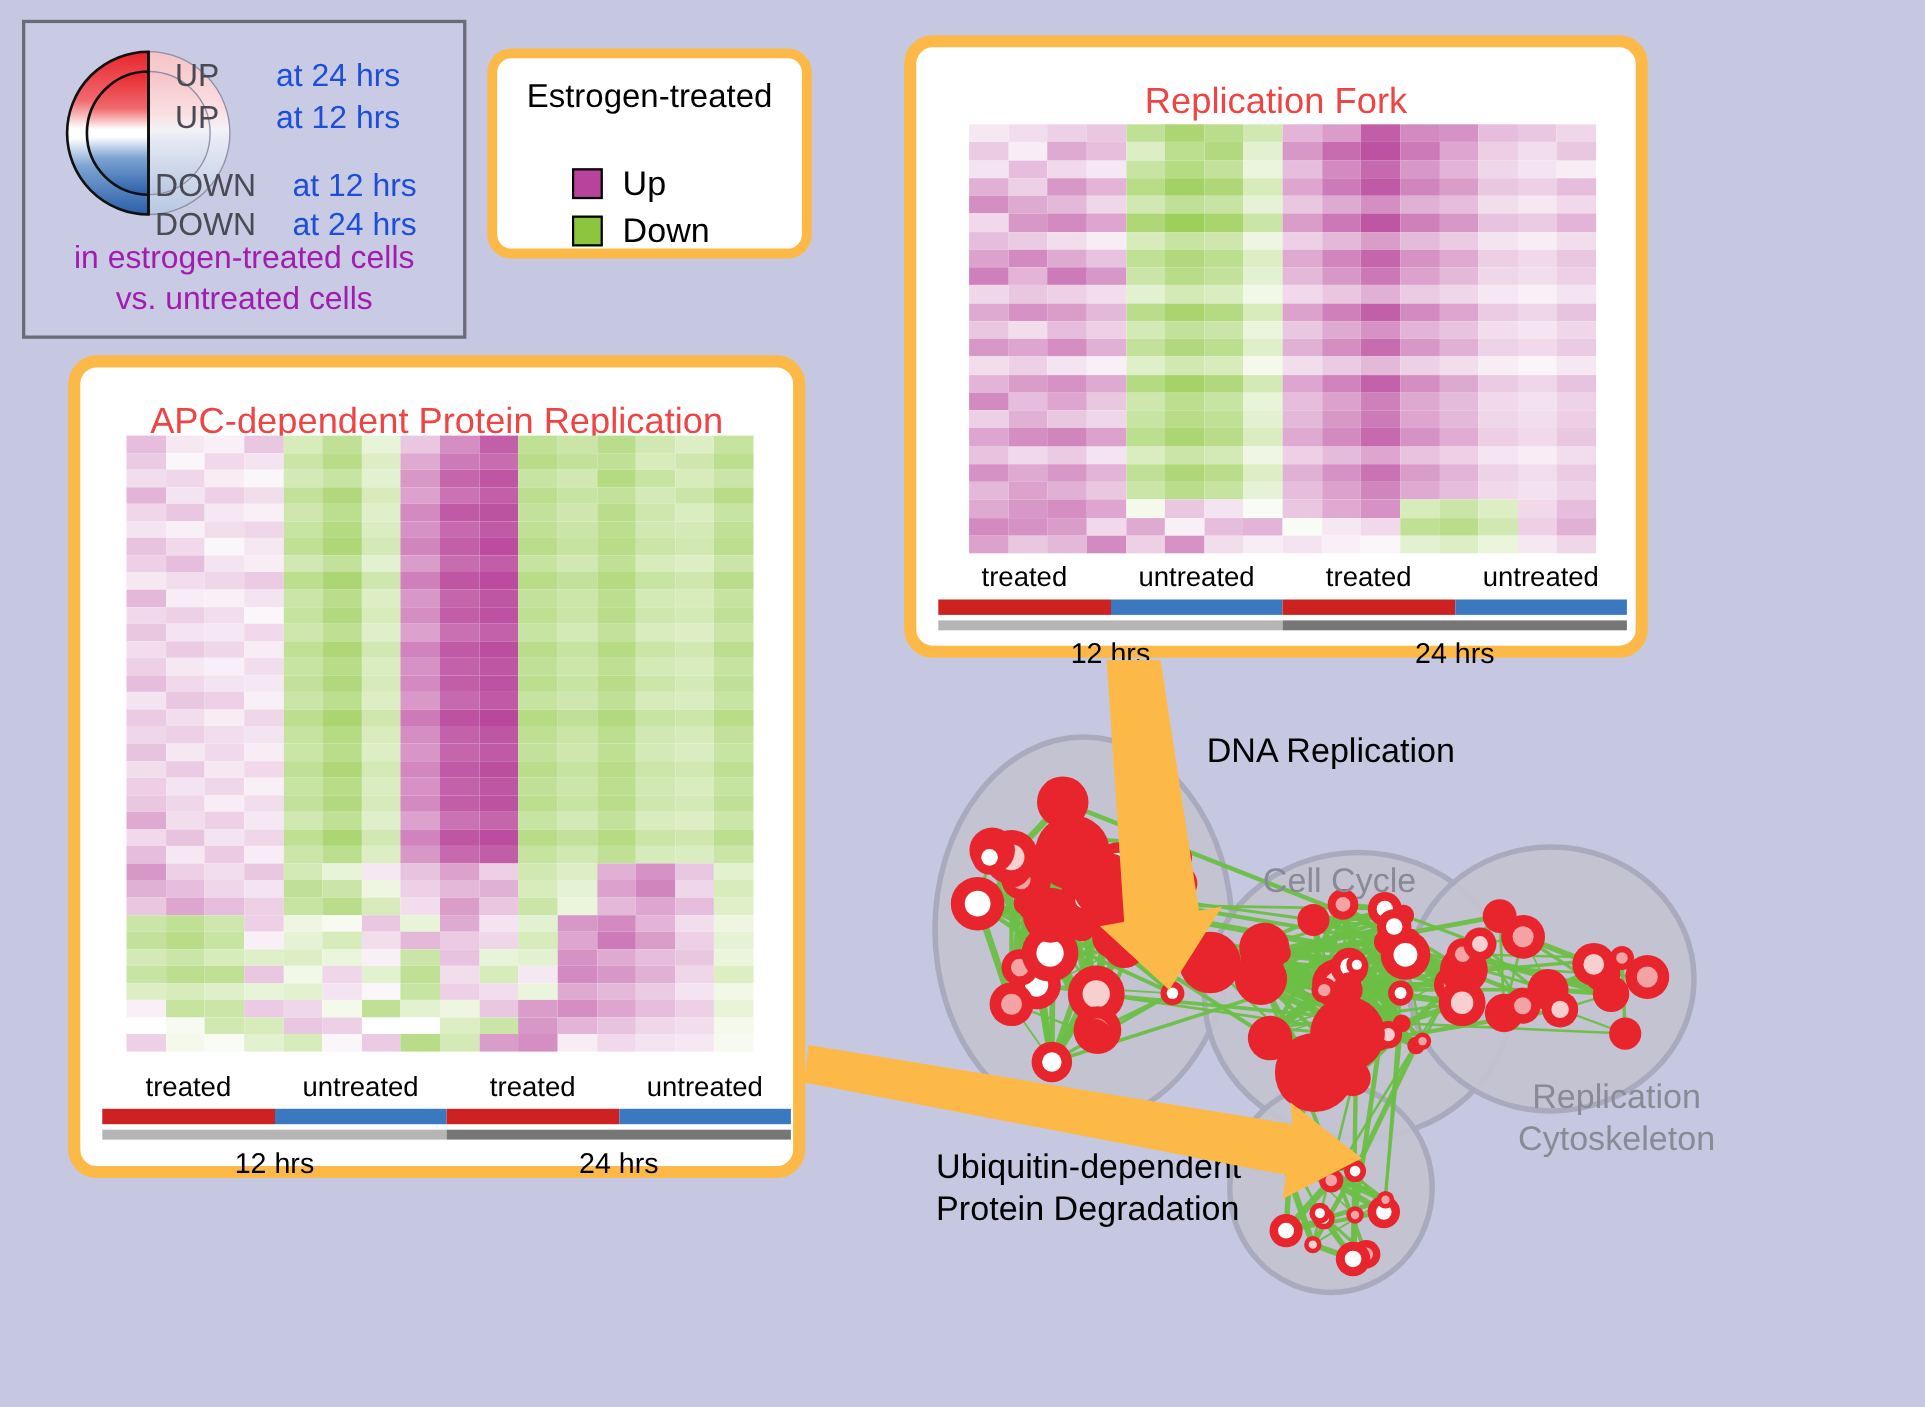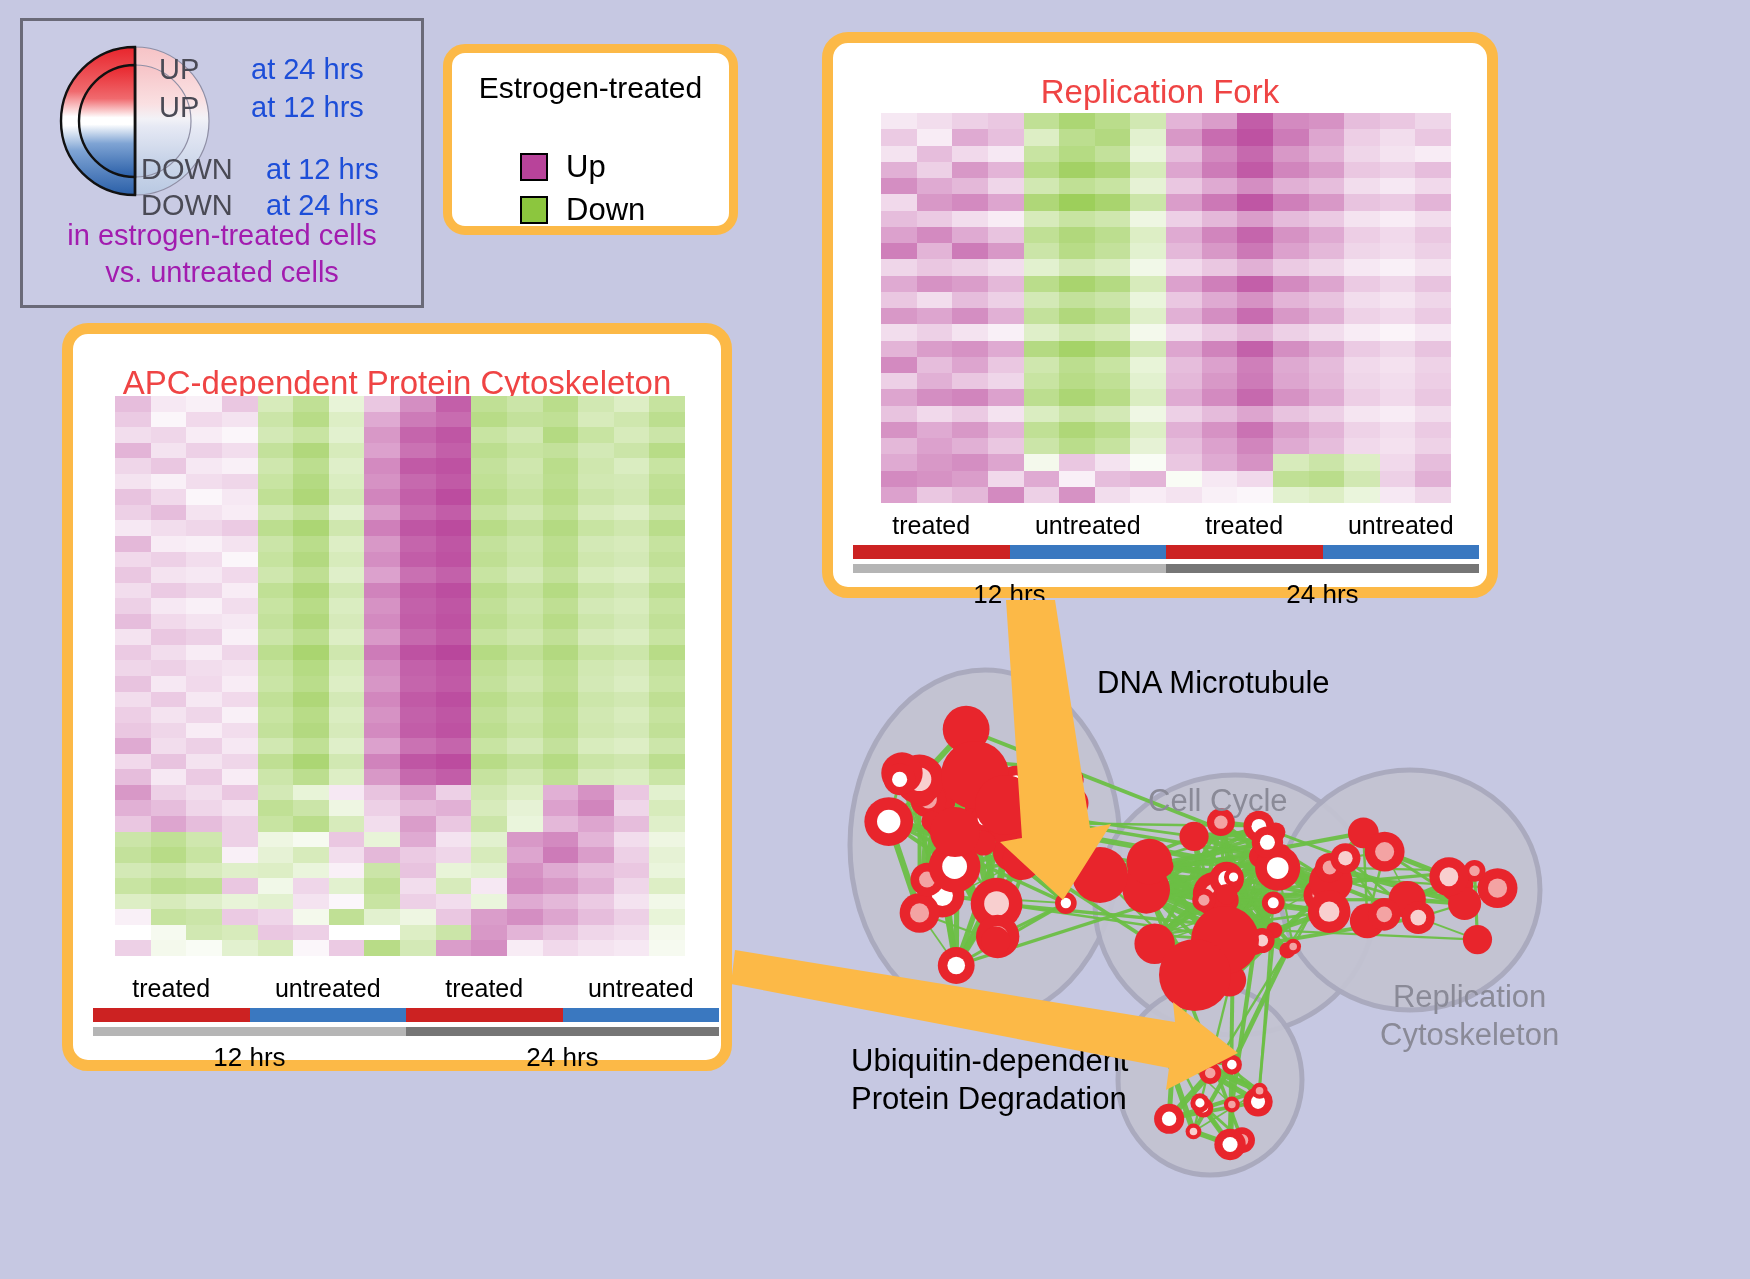--- a/index.html
+++ b/index.html
@@ -544,21 +544,21 @@
         <i style="flex:1;background:#b5b5b5"></i>
         <i style="flex:1;background:#767676"></i>
       </div>
     <div class="time-labels" id="tlab-rep" style="left: 20px; top: 536px; width: 626px;">
         <span style="flex:1">12 hrs</span>
         <span style="flex:1">24 hrs</span>
       </div>
   </div>
 
   <div class="panel" id="panel-apc">
-    <div class="panel-title">APC-dependent Protein Cytoskeleton</div>
+    <div class="panel-title">APC-dependent Protein Replication</div>
     <div class="heatmap" id="hm-apc" style="left: 42px; top: 62px; width: 570px; height: 560px; grid-template-columns: repeat(16, 1fr); grid-template-rows: repeat(36, 1fr);">
         <i style="background:rgb(230,189,220)"></i>
         <i style="background:rgb(246,232,243)"></i>
         <i style="background:rgb(249,240,247)"></i>
         <i style="background:rgb(234,199,225)"></i>
         <i style="background:rgb(215,235,187)"></i>
         <i style="background:rgb(192,224,149)"></i>
         <i style="background:rgb(232,244,216)"></i>
         <i style="background:rgb(234,199,225)"></i>
         <i style="background:rgb(212,142,194)"></i>
@@ -1639,21 +1639,21 @@
           <circle cx="399.13167959859527" cy="518.7914827226463" r="7.226168691528108" fill="#ffffff"></circle>
           <circle cx="419.456418625354" cy="436.6405312070413" r="8.209421992865122" fill="#e8252c"></circle>
           <circle cx="429.915142489004" cy="502.8888502295532" r="9.532256634222463" fill="#e8252c"></circle>
           <circle cx="429.915142489004" cy="502.8888502295532" r="4.5754831844267825" fill="#ffffff"></circle>
           <circle cx="394.84847848710956" cy="448.77655115738946" r="14.048618915979109" fill="#e8252c"></circle>
           <circle cx="394.84847848710956" cy="448.77655115738946" r="6.743337079669972" fill="#ffffff"></circle>
         </g>
       </svg>
   </div>
 
-  <div class="net-label" id="label-dna">DNA Microtubule</div>
+  <div class="net-label" id="label-dna">DNA Replication</div>
   <div class="net-label" id="label-cellcycle">Cell Cycle</div>
   <div class="net-label" id="label-microtubule">Replication
 Cytoskeleton</div>
   <div class="net-label" id="label-ubiquitin">Ubiquitin-dependent
 Protein Degradation</div>
 
   <svg id="arrows">
     <g>
       <path d="M1006,600 L1055,600 L1090,828 L1111,824 L1063,900 L1000,842 L1022,838 Z" fill="#fcb947"></path>
     </g>

